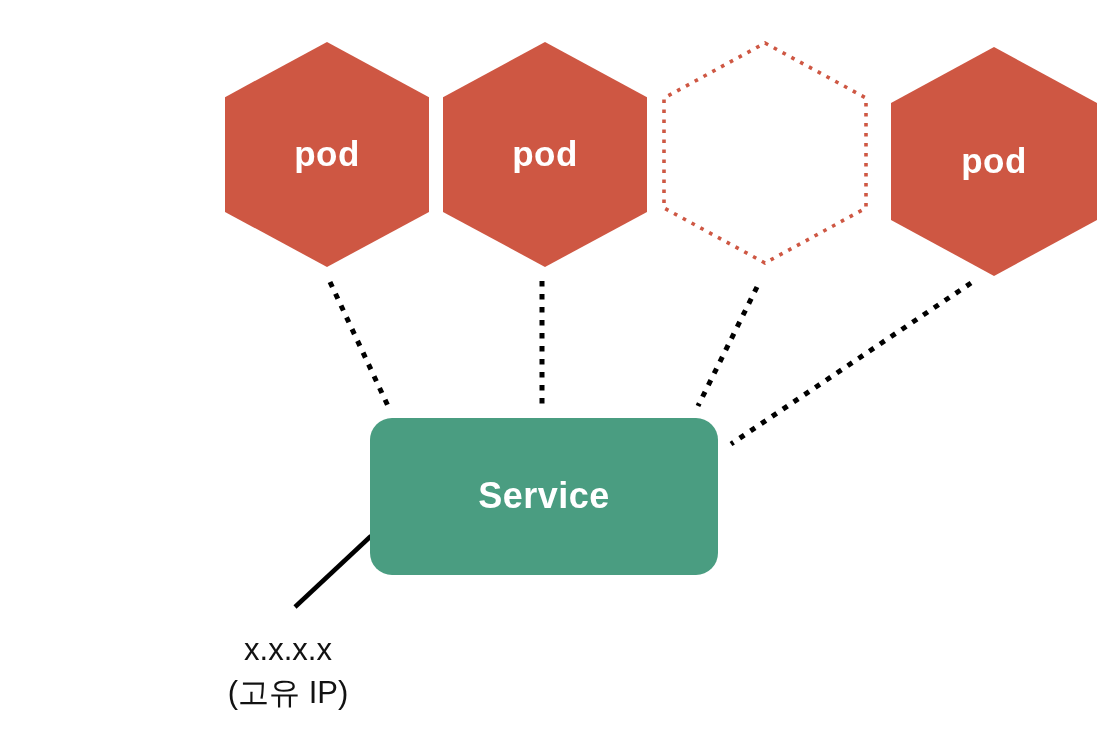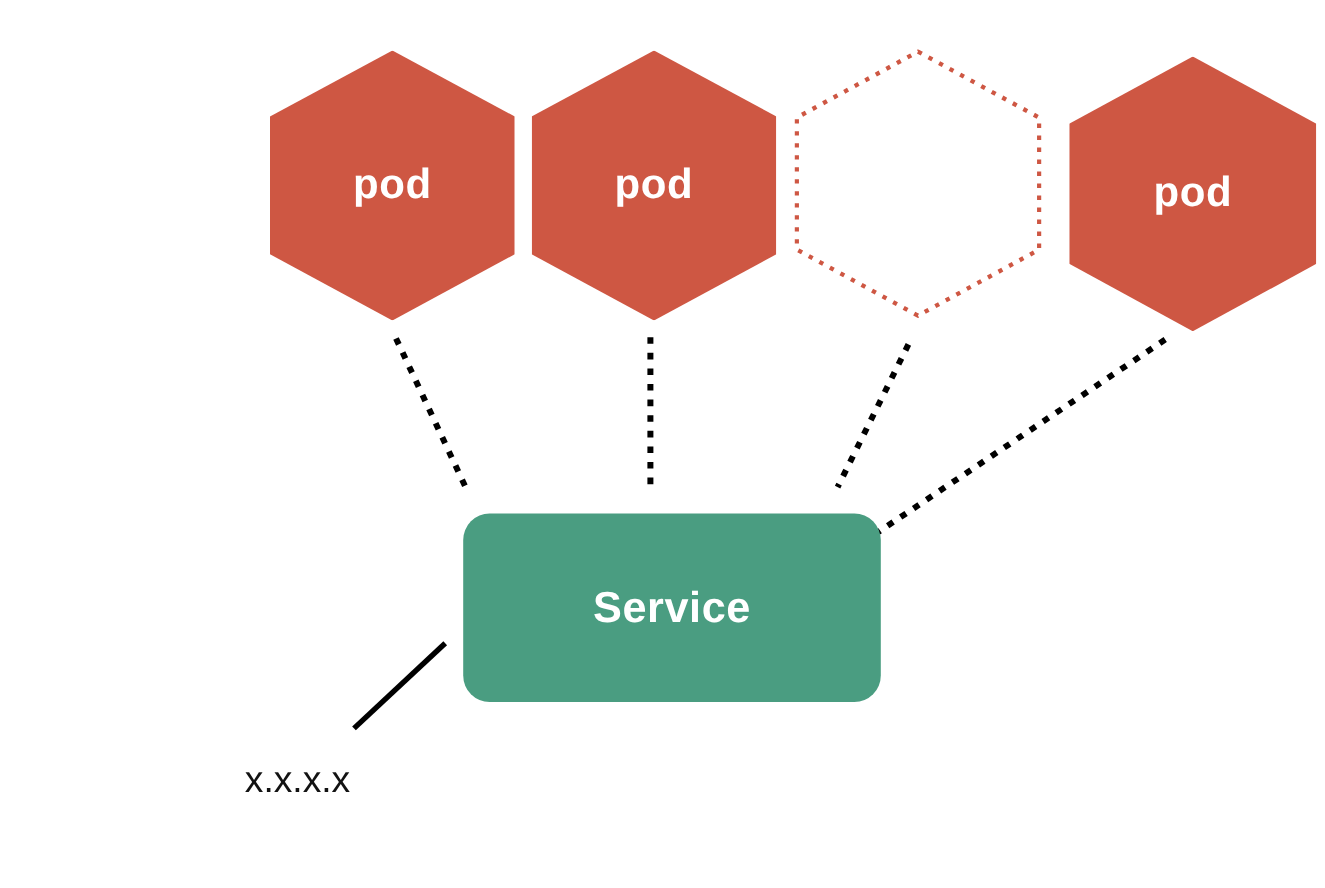--- a/index.html
+++ b/index.html
@@ -57,43 +57,42 @@
     position: absolute;
     left: 0; top: 0;
     width: 1104px; height: 740px;
     pointer-events: none;
   }
   .connector-layer line { stroke: var(--connector); }
   .line-dotted { stroke-width: 5; stroke-dasharray: 5.5 7.5; }
   .line-solid  { stroke-width: 4.5; }
   .service-box {
     position: absolute;
-    left: 370px; top: 428px;
+    left: 370px; top: 418px;
     width: 348px; height: 157px;
     background: var(--service-fill);
     border-radius: 22px;
     display: flex;
     flex-direction: column;
     align-items: center;
     justify-content: center;
     gap: 6px;
-    margin-left: 16px;
   }
   .service-box .service-line {
     color: var(--service-text);
     font-size: 36px;
     font-weight: bold;
     line-height: 1.35;
     letter-spacing: 0.5px;
   }
   .ip-label {
     position: absolute;
     left: 204px; top: 628px;
     width: 168px;
-    text-align: left;
+    text-align: center;
     color: var(--ip-text);
   }
   .ip-label .ip-line {
     font-size: 31px;
     line-height: 43px;
     white-space: nowrap;
   }
 </style>
 </head>
 <body>
@@ -123,15 +122,16 @@
   <div class="hex hex-4">
     <span class="hex-label">pod</span>
   </div>
 
   <div class="service-box">
     <span class="service-line">Service</span>
   </div>
 
   <div class="ip-label">
     <div class="ip-line">x.x.x.x</div>
+    <div class="ip-line">(고유 IP)</div>
   </div>
 
 </div>
 
 </body></html>

